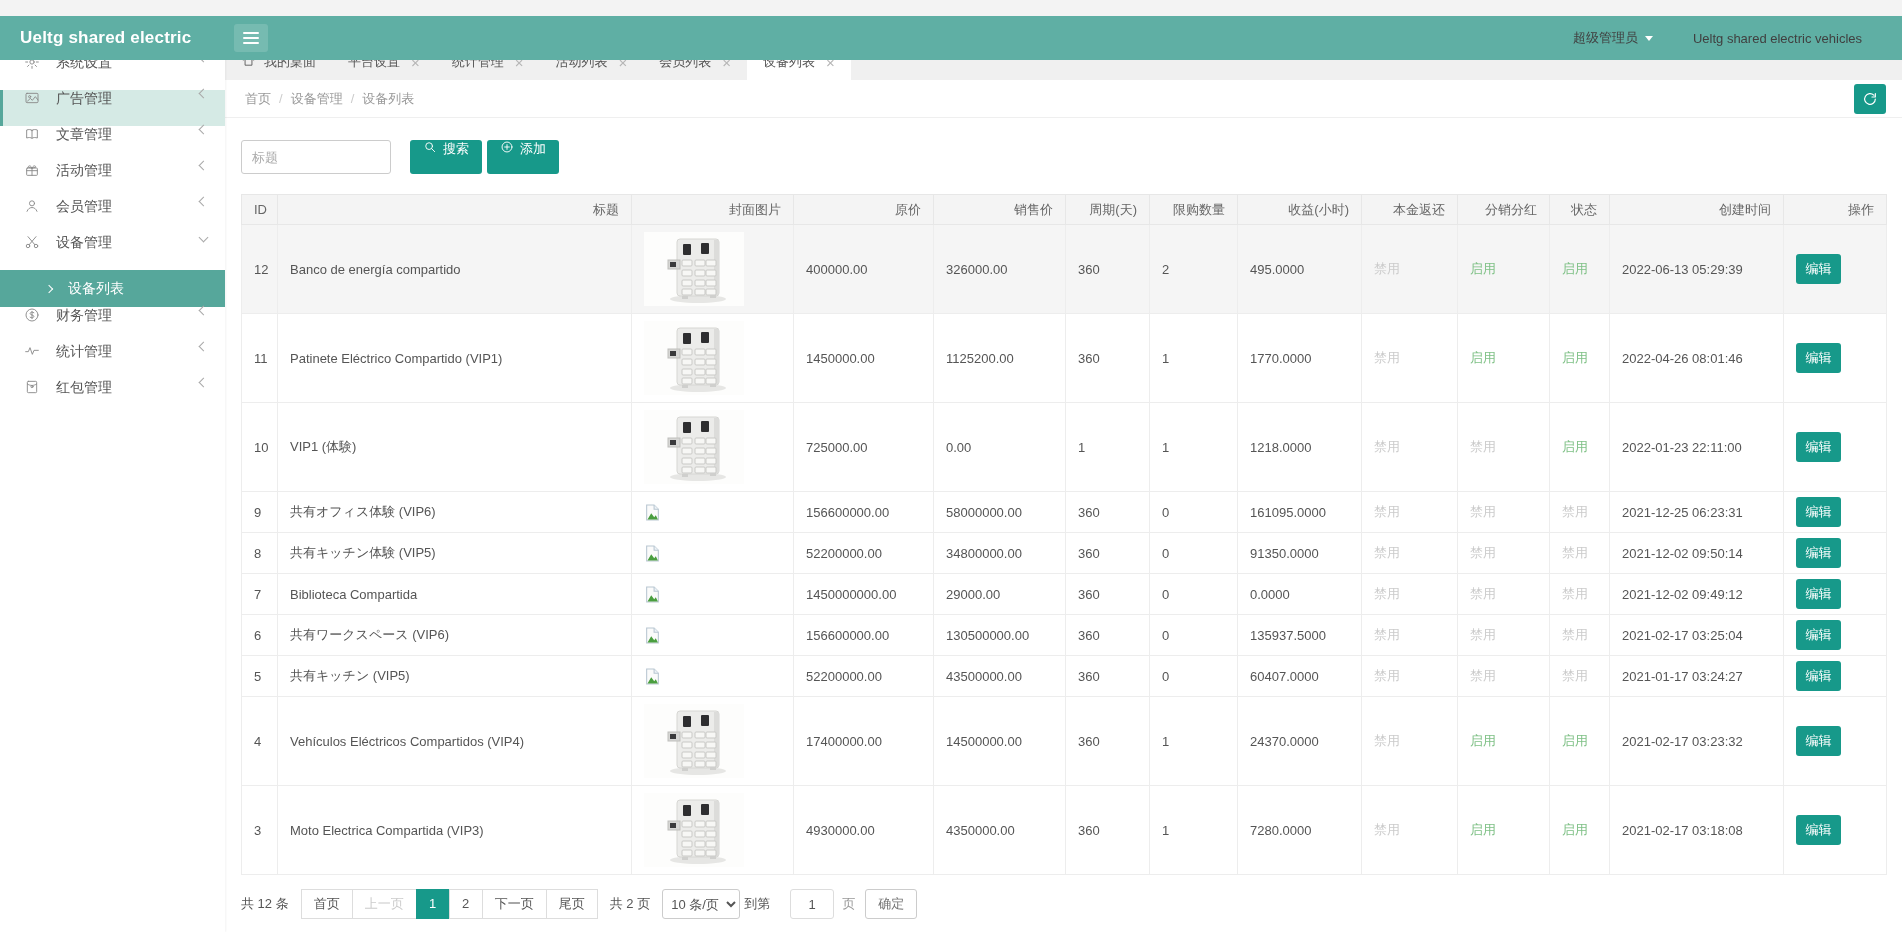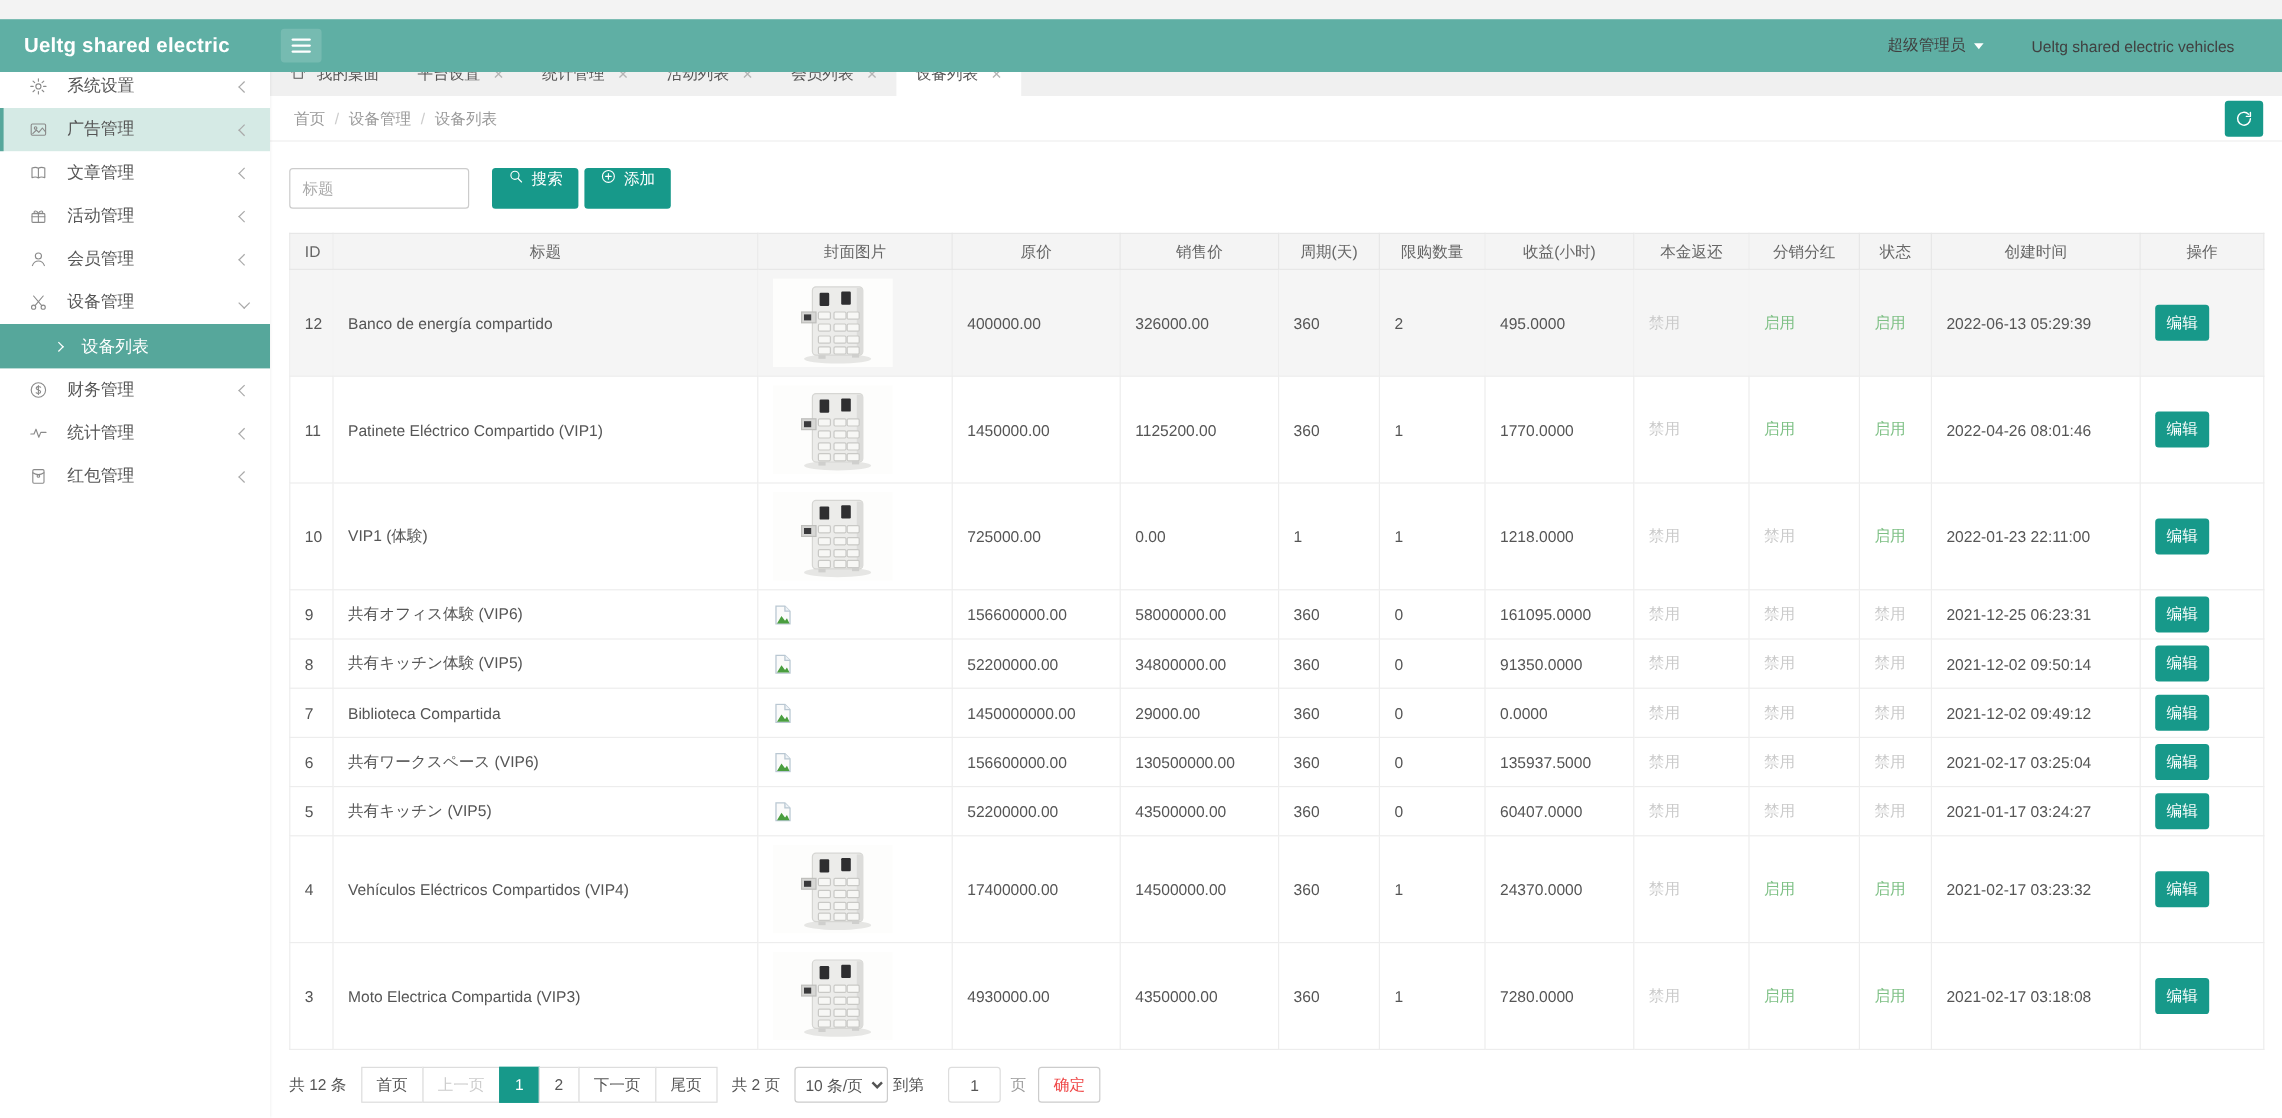--- a/index.html
+++ b/index.html
@@ -19,21 +19,21 @@
   .brand{width:225px;padding-left:20px;color:#fff;font-size:17px;font-weight:600;letter-spacing:.2px;white-space:nowrap}
   .hamburger{width:34px;height:28px;margin-left:9px;background:rgba(255,255,255,.15);border:none;border-radius:3px;
              display:flex;flex-direction:column;justify-content:center;align-items:center;gap:3px;cursor:pointer}
   .hamburger i{display:block;width:16px;height:2px;background:#fff;border-radius:1px}
   .header-right{margin-left:auto;display:flex;align-items:center;gap:40px;padding-right:40px;color:#404040;font-size:13px}
   .role{display:flex;align-items:center;gap:7px;cursor:pointer}
   .caret{width:0;height:0;border-left:4px solid transparent;border-right:4px solid transparent;border-top:5px solid #fff}
   
   .sidebar{position:absolute;left:0;top:44px;bottom:0;width:225px;background:#fff;
            box-shadow:1px 0 2px rgba(0,0,0,.05);padding-top:10px;z-index:5}
-  .menu-item{height:36px;display:flex;align-items:center;padding:0 18px 0 24px;font-size:14px;color:#555;cursor:pointer}
+  .menu-item{height:36px;display:flex;align-items:flex-start;padding:0 18px 0 24px;font-size:14px;color:#555;cursor:pointer}
   .menu-item .icon{width:18px;margin-right:14px;display:flex;align-items:center}
   .icon svg{width:16px;height:16px;fill:none;stroke:#8a8a8a;stroke-width:1.4;stroke-linecap:round;stroke-linejoin:round}
   .menu-item.highlight{background:var(--teal-light);border-left:3px solid var(--teal-mid);padding-left:21px}
   .mi-label{flex:1}
   .chev{width:7px;height:7px;border-right:1.5px solid #a9a9a9;border-bottom:1.5px solid #a9a9a9;display:inline-block}
   .chev.left{transform:rotate(135deg)}
   .chev.down{transform:rotate(45deg)}
   .chev.right{transform:rotate(-45deg);border-color:#fff;width:6px;height:6px}
   .submenu-item{height:37px;display:flex;align-items:center;background:var(--teal-mid);color:#fff;
                 font-size:14px;padding-left:46px;gap:16px;cursor:pointer}
@@ -52,21 +52,21 @@
   .refresh svg{width:16px;height:16px;stroke:#fff;fill:none;stroke-width:1.8;stroke-linecap:round;stroke-linejoin:round}
   .content{padding:22px 16px 0;flex:1}
   .toolbar{display:flex;gap:5px;margin-bottom:20px}
   .search-input{width:150px;height:34px;border:1px solid #ccc;border-radius:3px;padding:0 10px;font-size:13px;color:#555;outline:none;margin-right:14px}
   .search-input::placeholder{color:#aaa}
   .btn{height:34px;padding:0 13px;background:var(--teal-strong);color:#fff;border:none;border-radius:3px;
        font-size:13px;display:flex;align-items:flex-start;gap:6px;cursor:pointer}
   .btn svg{width:14px;height:14px;stroke:#fff;fill:none;stroke-width:1.6;stroke-linecap:round}
   
   table{border-collapse:collapse;table-layout:fixed;width:1645px;font-size:13px}
-  th{background:#f4f4f4;height:30px;text-align:center;padding:0 12px;font-weight:normal;color:#666;
+  th{background:#f4f4f4;height:30px;text-align:right;padding:0 12px;font-weight:normal;color:#666;
      border:1px solid #e7e7e7;white-space:nowrap;overflow:hidden}
   td{padding:4px 12px;border:1px solid #ededed;color:#555;vertical-align:middle;white-space:nowrap;overflow:hidden}
   tr.small td{height:41px}
   tr.hover td{background:#f5f5f5}
   .photo{width:100px;height:74px;display:block;margin:3px 0}
   .broken{width:17px;height:17px;display:block}
   .state-en{color:var(--green)}
   .state-dis{color:var(--gray-disabled)}
   .edit-btn{width:45px;height:30px;background:var(--teal-strong);color:#fff;border:none;border-radius:3px;font-size:13px;cursor:pointer}
   
@@ -76,21 +76,21 @@
   .pg-btn{min-width:34px;padding:0 12px;height:30px;line-height:28px;border:1px solid #ddd;background:#fff;
           color:#555;text-align:center;margin-left:-1px;cursor:pointer}
   .pg-btn:first-child{margin-left:0}
   .pg-btn.active{background:var(--teal-strong);border-color:var(--teal-strong);color:#fff}
   .pg-btn.disabled{color:#ccc;cursor:default}
   .pg-pages{margin-right:12px}
   .pg-select{height:30px;border:1px solid #ccc;border-radius:3px;font-size:13px;color:#555;padding:0 4px;background:#fff;margin-right:4px}
   .goto-label{margin-right:20px}
   .goto-input{width:44px;height:30px;border:1px solid #ddd;border-radius:3px;text-align:center;font-size:13px;color:#555;margin-right:8px}
   .goto-suffix{margin-right:10px;color:#999}
-  .pg-confirm{height:30px;padding:0 12px;border:1px solid #ccc;background:#fff;border-radius:3px;font-size:13px;color:#ef4444;cursor:pointer}
+  .pg-confirm{height:30px;padding:0 12px;border:1px solid #ccc;background:#fff;border-radius:3px;font-size:13px;color:#737373;cursor:pointer}
 </style>
 </head>
 <body>
 
 <div class="header">
   <div class="brand">Ueltg shared electric</div>
   <button class="hamburger">
     <i></i>
       <i></i>
       <i></i>

